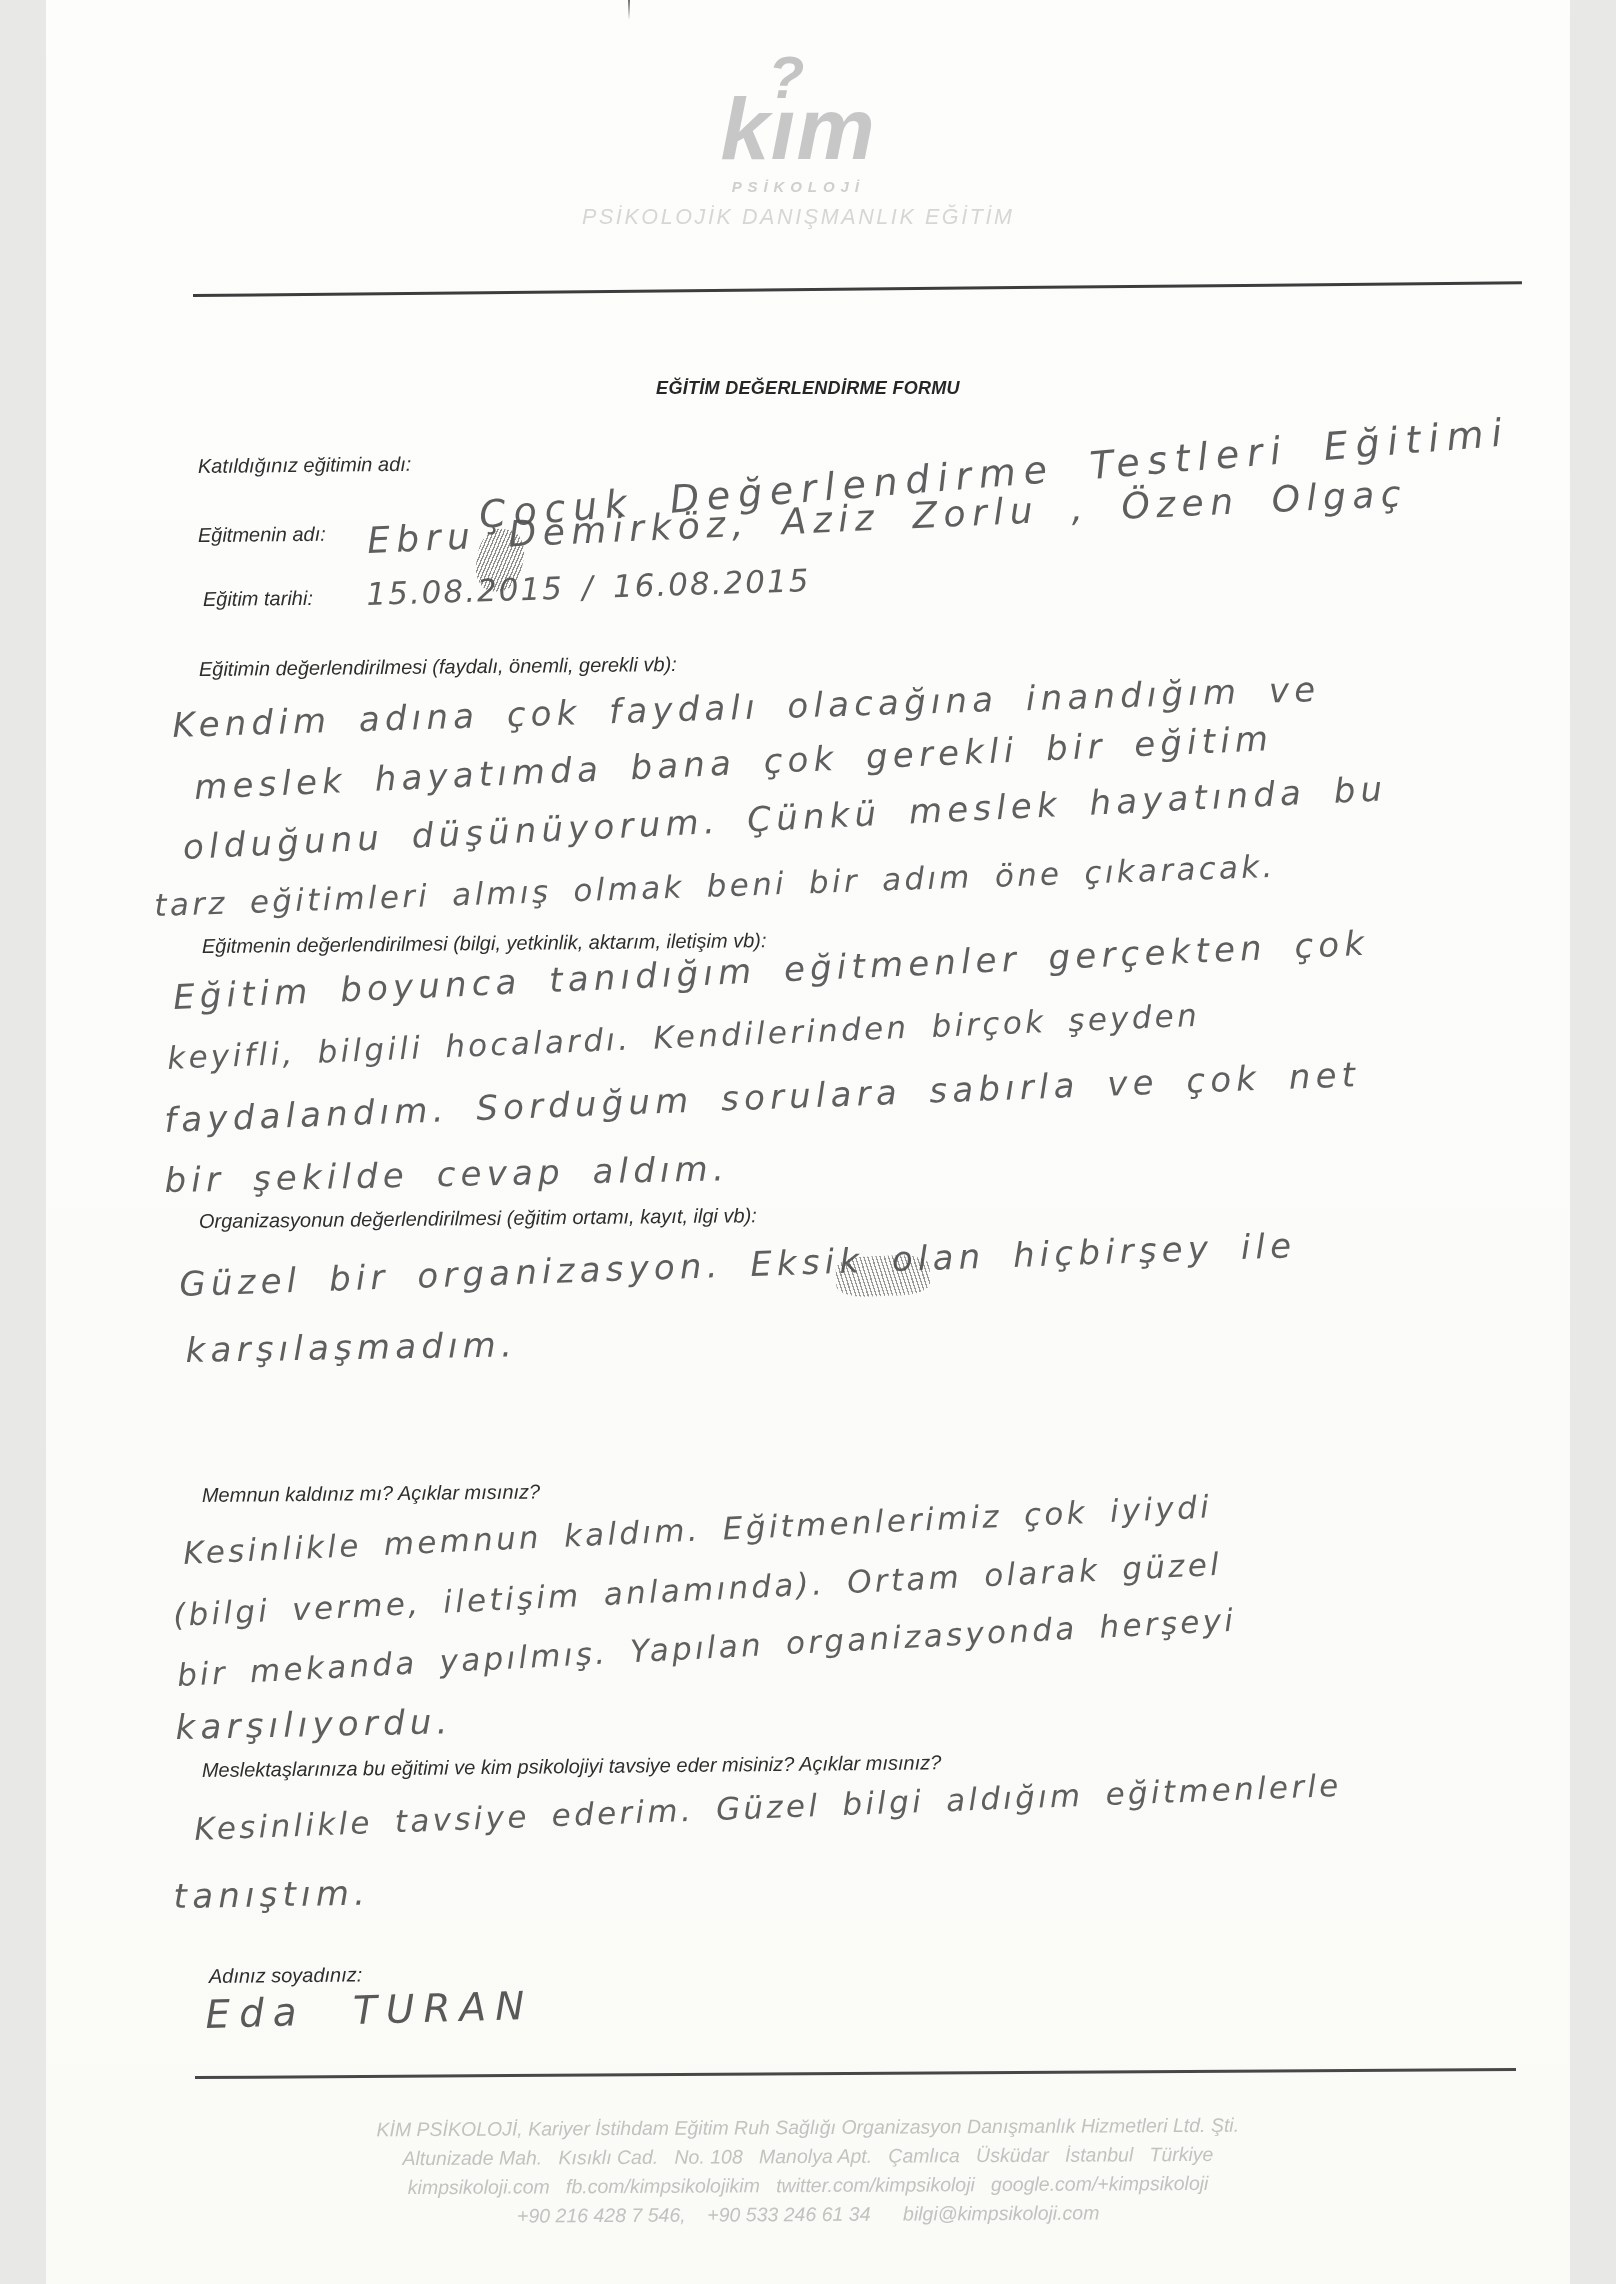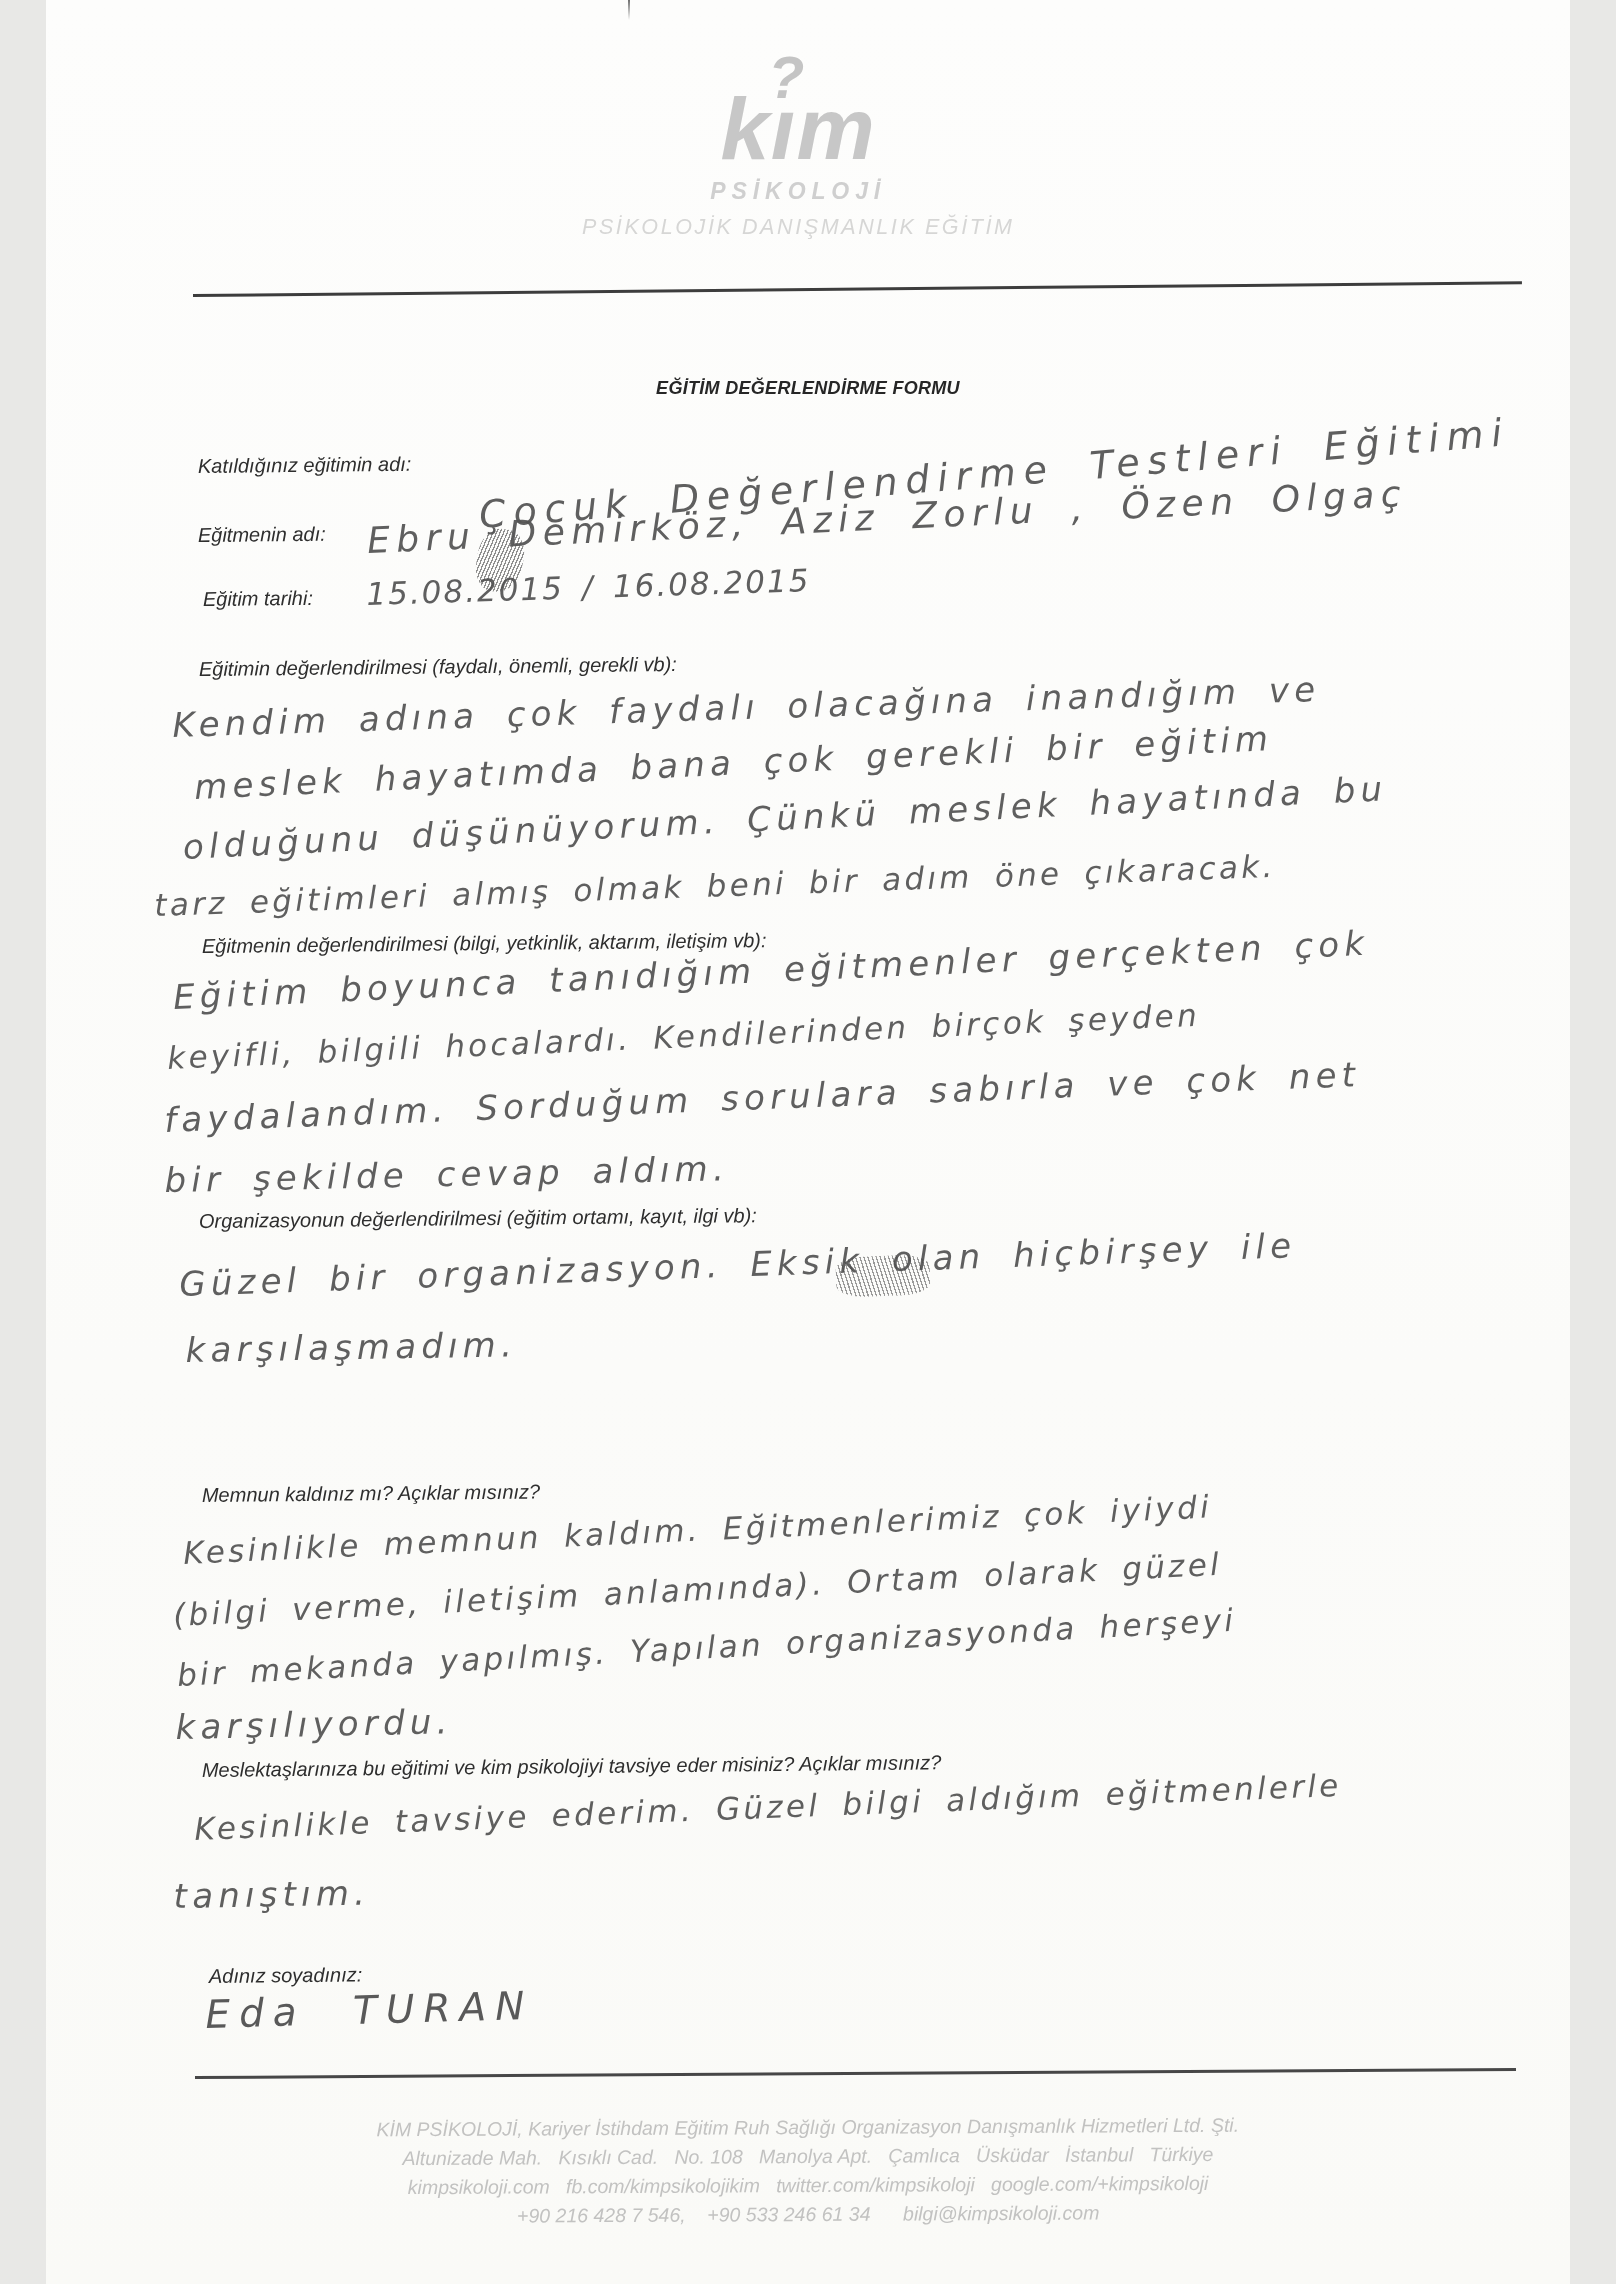--- a/index.html
+++ b/index.html
@@ -14,21 +14,21 @@
   }
   .fold-mark{
     position:absolute;left:582px;top:0;width:2px;height:19.5px;
     background:linear-gradient(#6f6f6f,rgba(150,150,150,0));
   }
   
   .logo{position:absolute;left:0;right:19.5px;top:83px;text-align:center;color:#c9c9c9;}
   .brand{font-size:88px;line-height:1.05;font-weight:bold;letter-spacing:1.3px;color:#c7c7c7;}
   .istem{position:relative;display:inline-block;}
   .qmark{position:absolute;left:-2.6px;top:-35px;font-size:59px;font-weight:bold;color:#c4c4c4;}
-  .logo-sub{margin-top:2.6px;font-size:23px;letter-spacing:5.9px;color:#cfcfcf;font-weight:bold;}
+  .logo-sub{margin-top:2.6px;font-size:15px;letter-spacing:5.9px;color:#cfcfcf;font-weight:bold;}
   .logo-tag{margin-top:10.4px;font-size:21.5px;letter-spacing:2.6px;color:#d6d6d5;}
   
   .hr{position:absolute;height:2.6px;background:#3d3d3d;transform-origin:left center;}
   .hr-top{left:147px;top:294px;width:1329px;transform:rotate(-0.55deg);}
   .hr-bottom{left:149px;top:2076px;width:1321px;background:#474747;transform:rotate(-0.35deg);}
   
   .title{
     position:absolute;left:0;right:0;top:378px;text-align:center;
     font-size:18px;font-weight:bold;color:#262626;letter-spacing:0.3px;
   }

